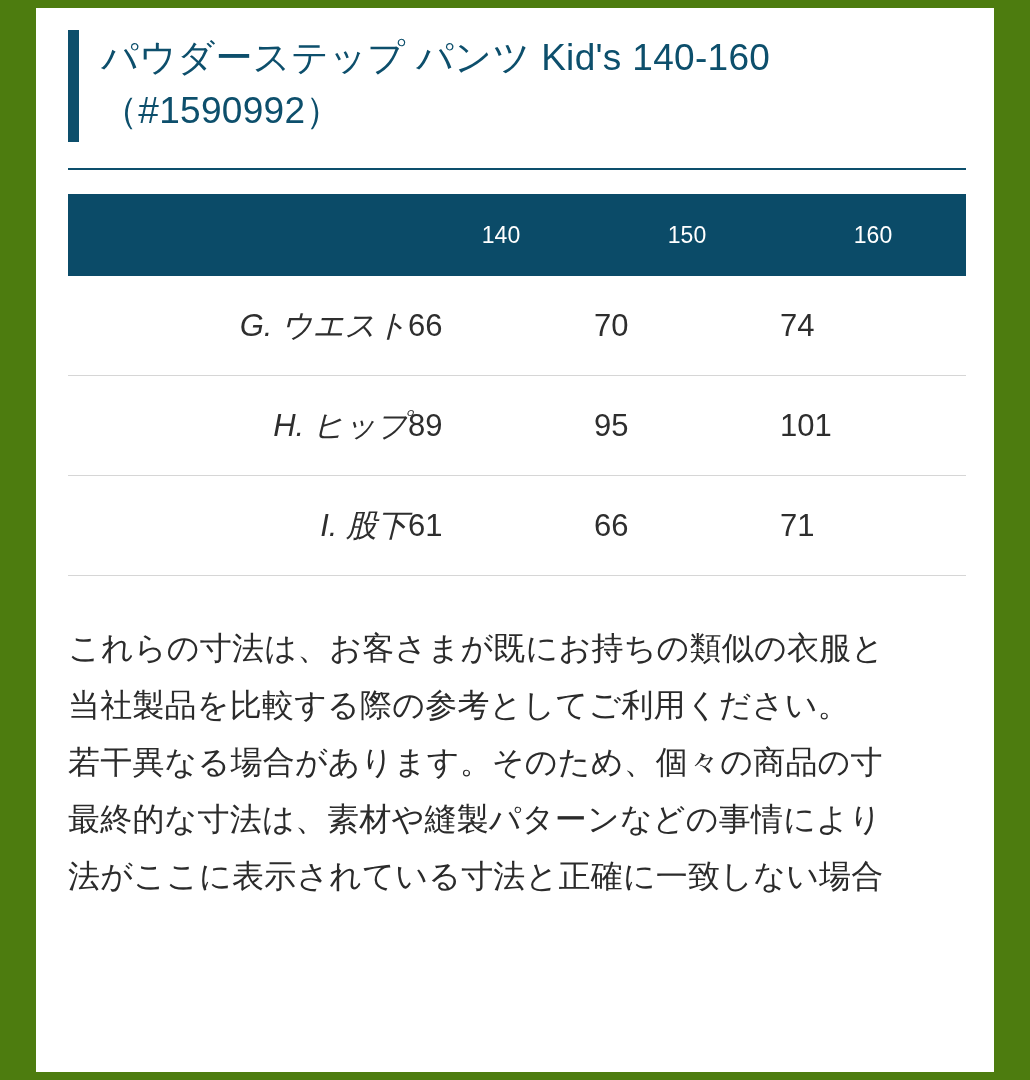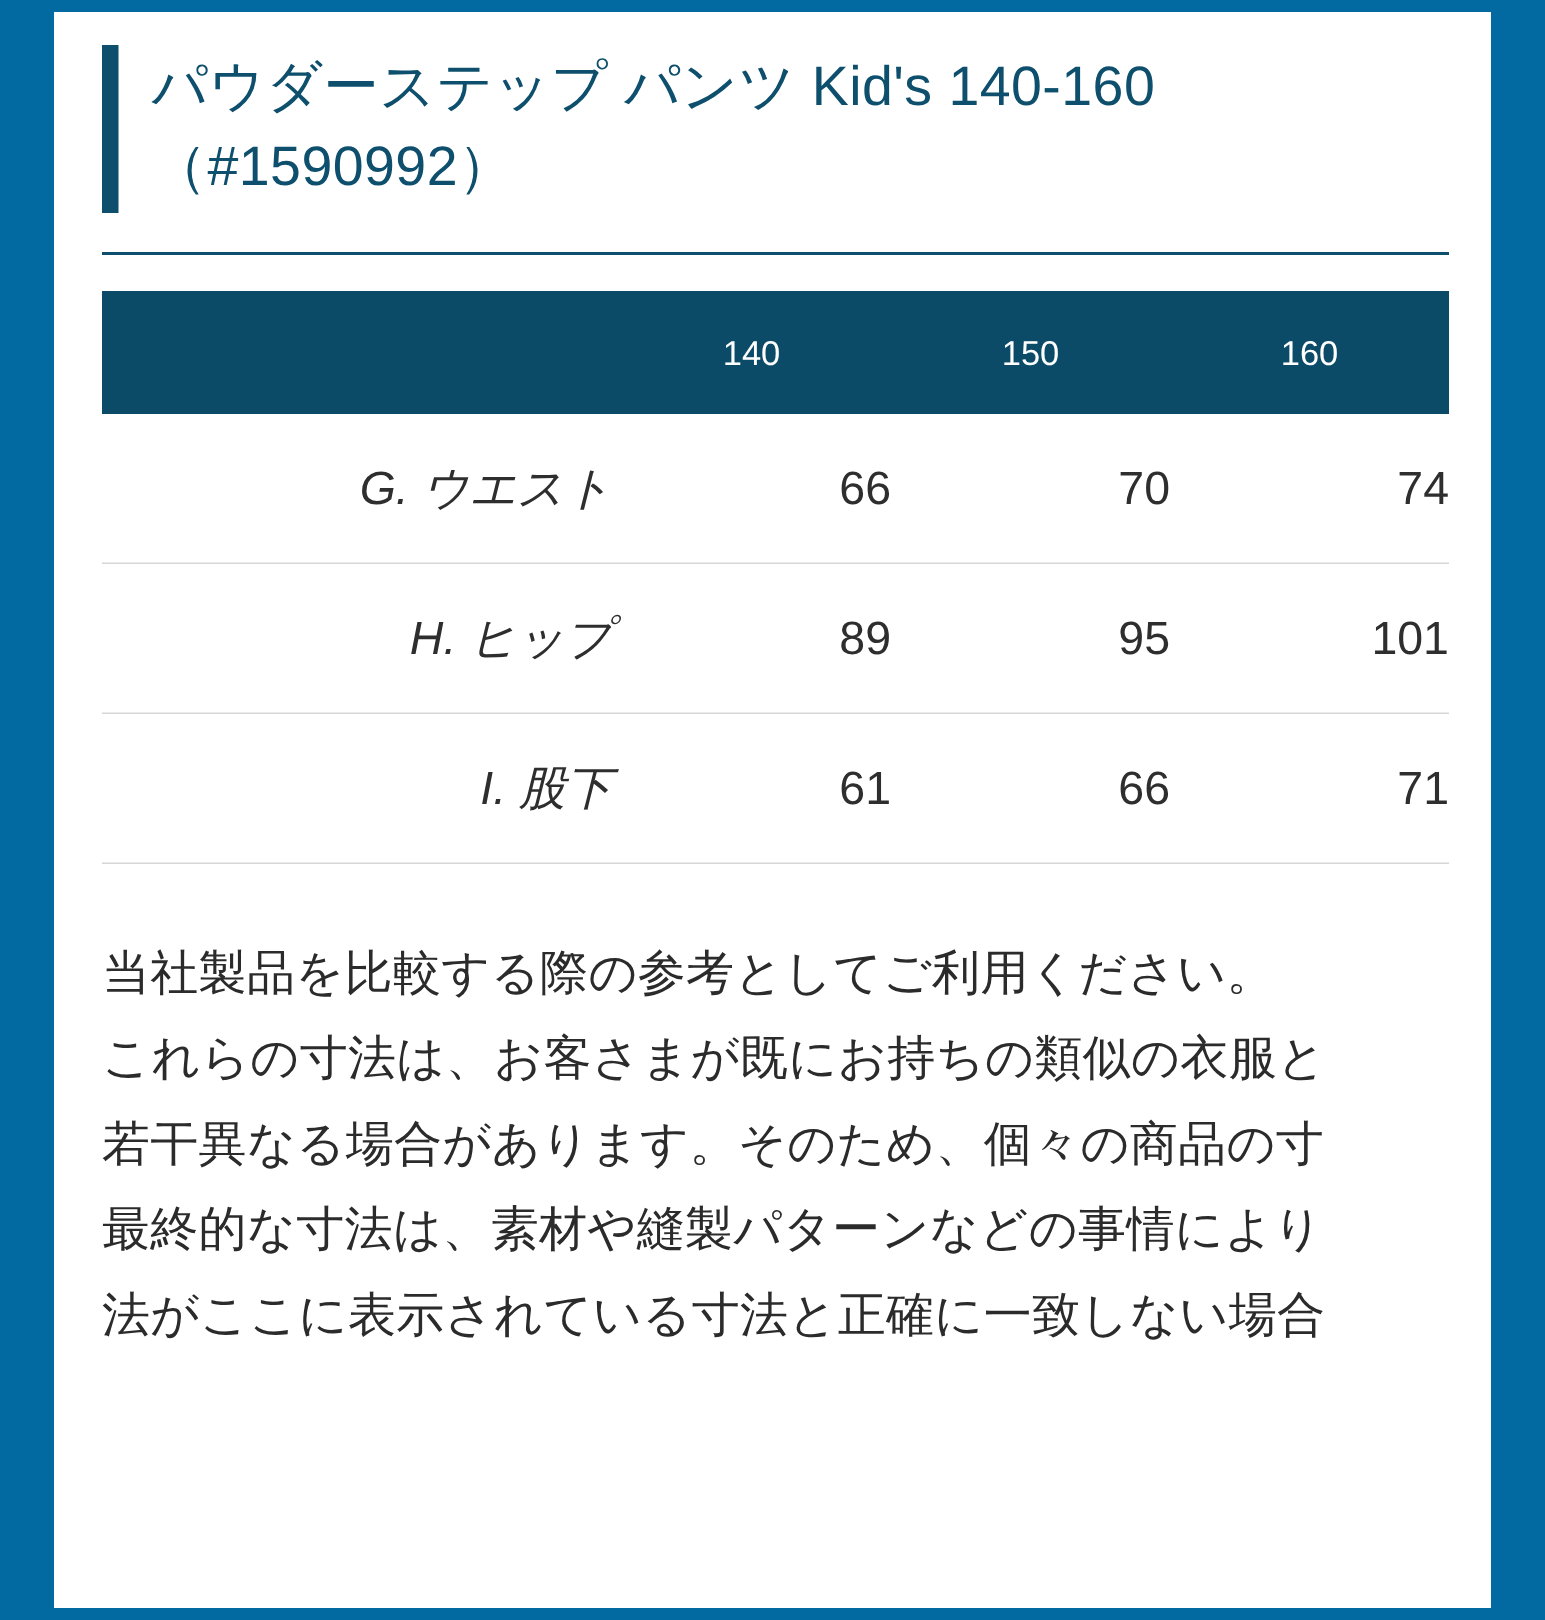--- a/index.html
+++ b/index.html
@@ -9,21 +9,21 @@
     width: 1030px;
     height: 1080px;
     overflow: hidden;
     font-family: "Liberation Sans", "DejaVu Sans", sans-serif;
   }
 
   .screen {
     position: relative;
     width: 1030px;
     height: 1080px;
-    background: #0369a1;
+    background: #4d7c0f;
     box-sizing: border-box;
   }
 
   .page {
     position: absolute;
     left: 36px;
     top: 8px;
     width: 958px;
     height: 1064px;
     background: #ffffff;
@@ -85,21 +85,21 @@
     padding: 0;
   }
   table.size-table thead th.label-col {
     text-align: left;
     width: 340px;
   }
   table.size-table tbody td {
     font-size: 31px;
     color: #2e2e2e;
     height: 99px;
-    text-align: right;
+    text-align: left;
     vertical-align: middle;
     border-bottom: 1px solid #d6d6d6;
     padding: 0;
     font-weight: 400;
   }
   table.size-table tbody td.row-label {
     text-align: right;
     padding-left: 26px;
     width: 340px;
     font-style: italic;
@@ -169,22 +169,22 @@
             <td class="row-label">I. 股下</td>
             <td>61</td>
             <td>66</td>
             <td>71</td>
           </tr>
         </tbody>
       </table>
 
 
       <div class="disclaimer">
+        <p>これらの寸法は、お客さまが既にお持ちの類似の衣服と</p>
         <p>当社製品を比較する際の参考としてご利用ください。</p>
-        <p>これらの寸法は、お客さまが既にお持ちの類似の衣服と</p>
         <p>若干異なる場合があります。そのため、個々の商品の寸</p>
         <p>最終的な寸法は、素材や縫製パターンなどの事情により</p>
         <p>法がここに表示されている寸法と正確に一致しない場合</p>
       </div>
 
     </div>
   </div>
 </div>
 
 </body></html>

